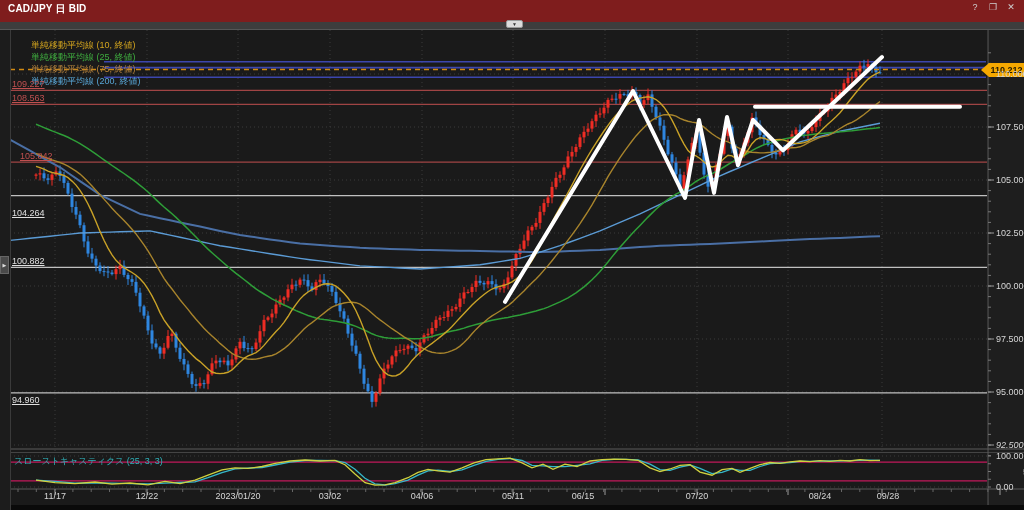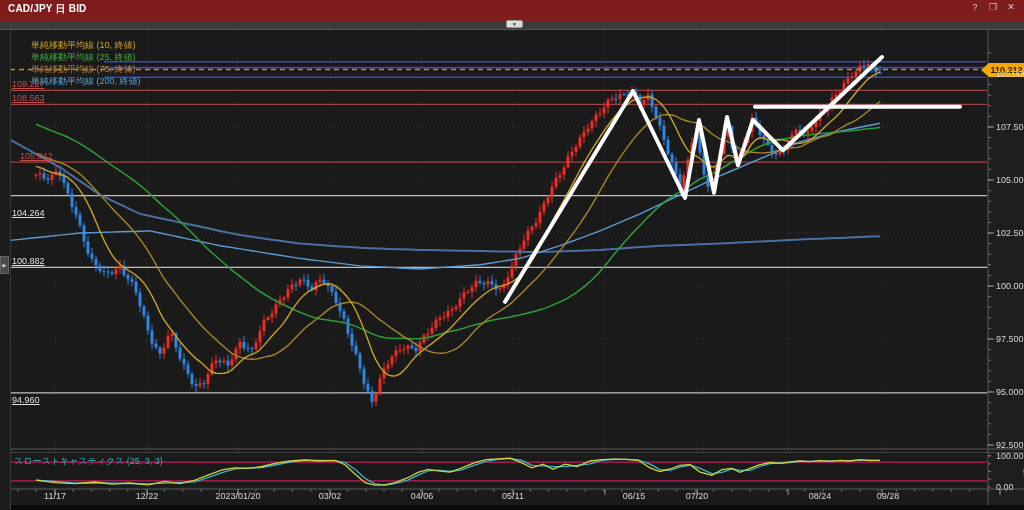--- a/index.html
+++ b/index.html
@@ -662,31 +662,31 @@
   <div id="badge">110.212</div>
 
   <div id="labels">
       <span class="axis-label" style="left: 996px; top: 69px; color: rgb(214, 214, 214);">110.000</span>
       <span class="axis-label" style="left: 996px; top: 122px; color: rgb(214, 214, 214);">107.500</span>
       <span class="axis-label" style="left: 996px; top: 175px; color: rgb(214, 214, 214);">105.000</span>
       <span class="axis-label" style="left: 996px; top: 228px; color: rgb(214, 214, 214);">102.500</span>
       <span class="axis-label" style="left: 996px; top: 281px; color: rgb(214, 214, 214);">100.000</span>
       <span class="axis-label" style="left: 996px; top: 334px; color: rgb(214, 214, 214);">97.500</span>
       <span class="axis-label" style="left: 996px; top: 387px; color: rgb(214, 214, 214);">95.000</span>
-      <span class="axis-label" style="left: 996px; top: 440px; color: rgb(214, 214, 214);">92.500</span>
+      <span class="axis-label" style="left: 996px; top: 440px; color: rgb(214, 214, 214); font-style: italic;">92.500</span>
       <span class="axis-label" style="left: 996px; top: 451px; color: rgb(214, 214, 214);">100.00</span>
       <span class="axis-label" style="left: 996px; top: 466.5px; color: rgb(214, 214, 214); padding-left: 27px;">50.00</span>
       <span class="axis-label" style="left: 996px; top: 482px; color: rgb(214, 214, 214);">0.00</span>
       <span class="xaxis-label" style="left: 55px;">11/17</span>
       <span class="xaxis-label" style="left: 147px;">12/22</span>
       <span class="xaxis-label" style="left: 238px;">2023/01/20</span>
       <span class="xaxis-label" style="left: 330px;">03/02</span>
       <span class="xaxis-label" style="left: 422px;">04/06</span>
       <span class="xaxis-label" style="left: 513px;">05/11</span>
-      <span class="xaxis-label" style="left: 634px;">06/15</span>
+      <span class="xaxis-label" style="left: 583px;">06/15</span>
       <span class="xaxis-label" style="left: 697px;">07/20</span>
       <span class="xaxis-label" style="left: 788px; margin-left: 32px;">08/24</span>
       <span class="xaxis-label" style="left: 882px; padding-left: 12px;">09/28</span>
       <span class="xaxis-label" style="left: 1000px; margin-top: 24px;">11</span>
       <span class="price-line-label" style="left: 12px; top: 79.3876px; color: rgb(192, 80, 80);">109.227</span>
       <span class="price-line-label" style="left: 12px; top: 93.4644px; color: rgb(192, 80, 80);">108.563</span>
       <span class="price-line-label" style="left: 12px; top: 151.15px; color: rgb(192, 80, 80); padding-left: 8px;">105.842</span>
       <span class="price-line-label" style="left: 12px; top: 184.603px; color: rgb(224, 224, 224); margin-top: 23px;">104.264</span>
       <span class="price-line-label" style="left: 12px; top: 256.302px; color: rgb(224, 224, 224);">100.882</span>
       <span class="price-line-label" style="left: 12px; top: 395px; color: rgb(224, 224, 224);">94.960</span>

